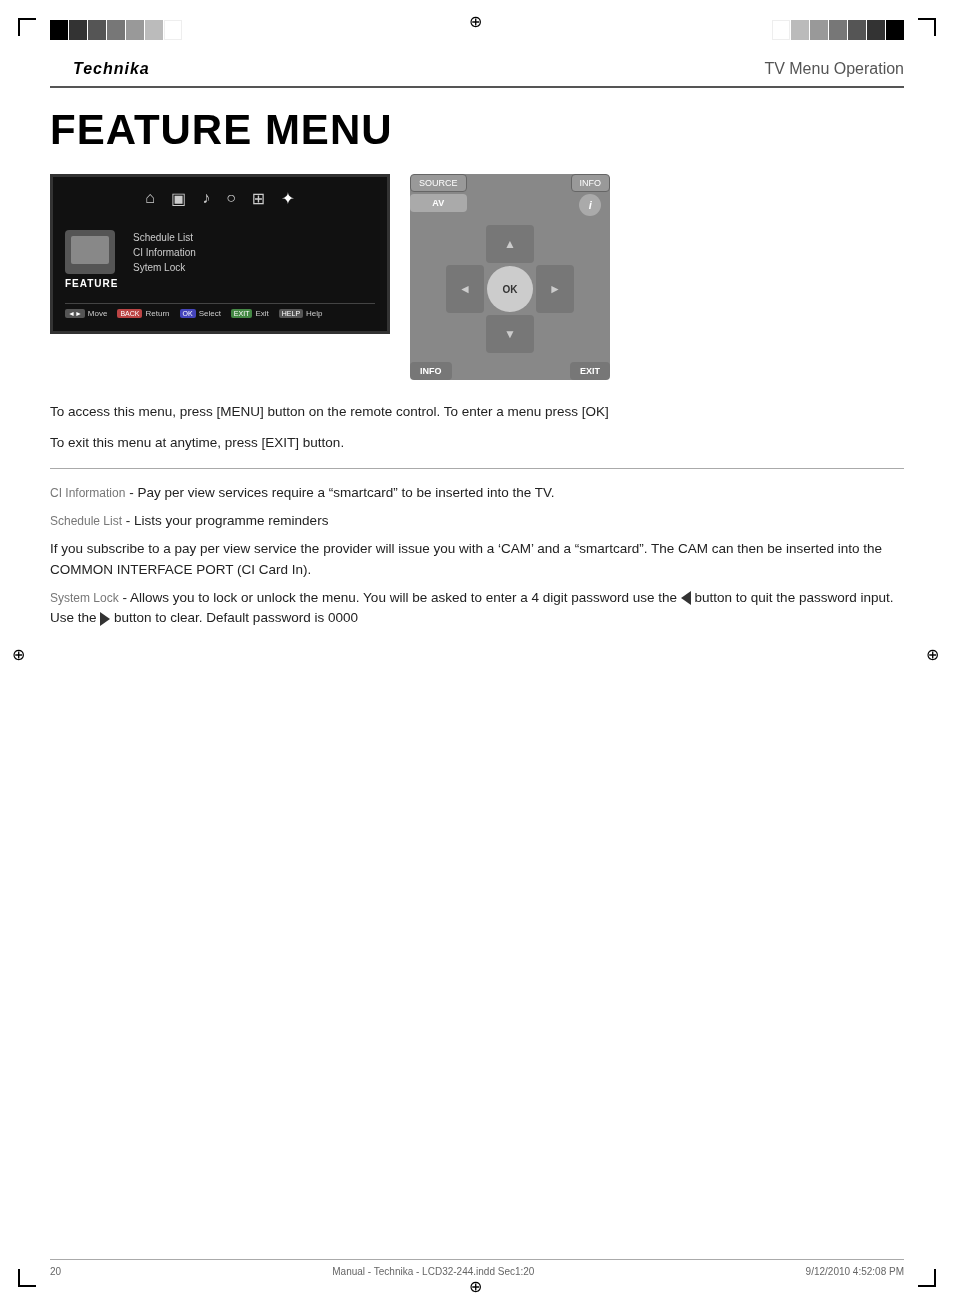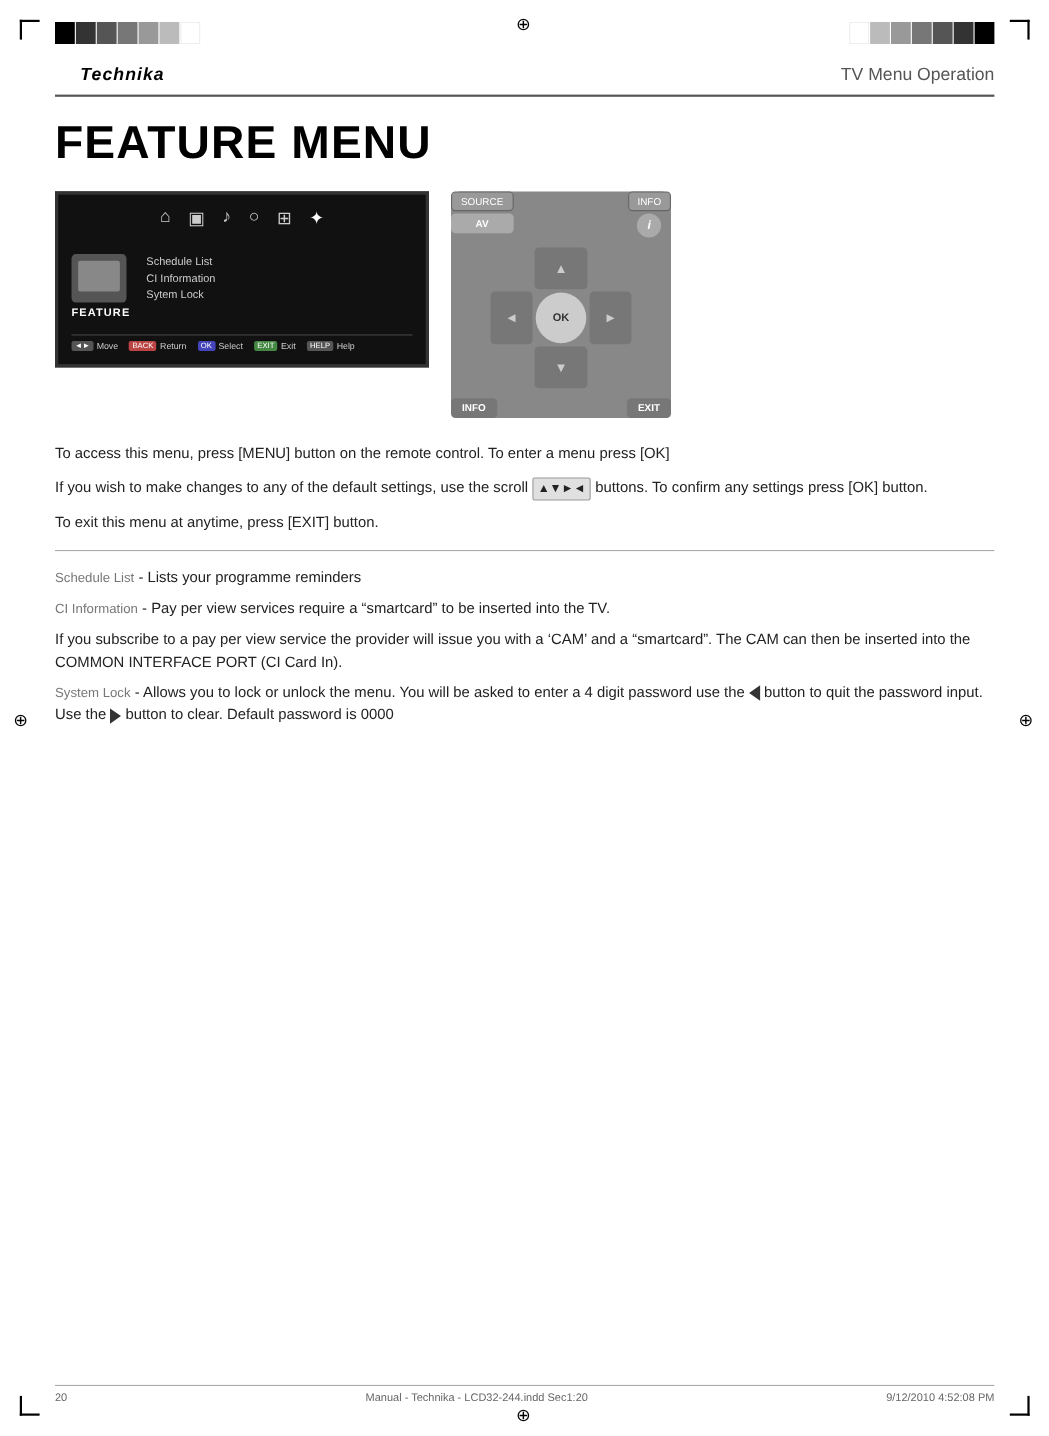--- a/index.html
+++ b/index.html
@@ -516,44 +516,39 @@
     </div>
 
   </div>
 
   <div class="content-section">
 
     <p>
       <span>To access this menu, press [MENU] button on the remote control. To enter a menu press [OK]</span>
     </p>
 
-    <p>
-      <span>If you wish to make changes to any of the default settings, use the scroll</span>
-      <span class="scroll-arrows">▲▼►◄</span>
-      <span>buttons. To confirm any settings press [OK] button.</span>
-    </p>
 
     <p>
       <span>To exit this menu at anytime, press [EXIT] button.</span>
     </p>
 
   </div>
 
   <hr class="section-divider">
+
+  <div class="feature-item">
+    <span class="feature-item-title">CI Information</span>
+    <span> - </span>
+    <span>Pay per view services require a “smartcard” to be inserted into the TV.</span>
+  </div>
 
   <div class="feature-item">
     <span class="feature-item-title">Schedule List</span>
     <span> - </span>
     <span>Lists your programme reminders</span>
-  </div>
-
-  <div class="feature-item">
-    <span class="feature-item-title">CI Information</span>
-    <span> - </span>
-    <span>Pay per view services require a “smartcard” to be inserted into the TV.</span>
   </div>
 
   <div class="feature-item">
     <span>If you subscribe to a pay per view service the provider will issue you with a ‘CAM’ and a “smartcard”. The CAM can then be inserted into the COMMON INTERFACE PORT (CI Card In).</span>
   </div>
 
   <div class="feature-item">
     <span class="feature-item-title">System Lock</span>
     <span> - </span>
     <span>Allows you to lock or unlock the menu. You will be asked to enter a 4 digit password use the <span class="arrow-left-icon"></span> button to quit the password input. Use the <span class="arrow-right-icon"></span> button to clear. Default password is 0000</span>

